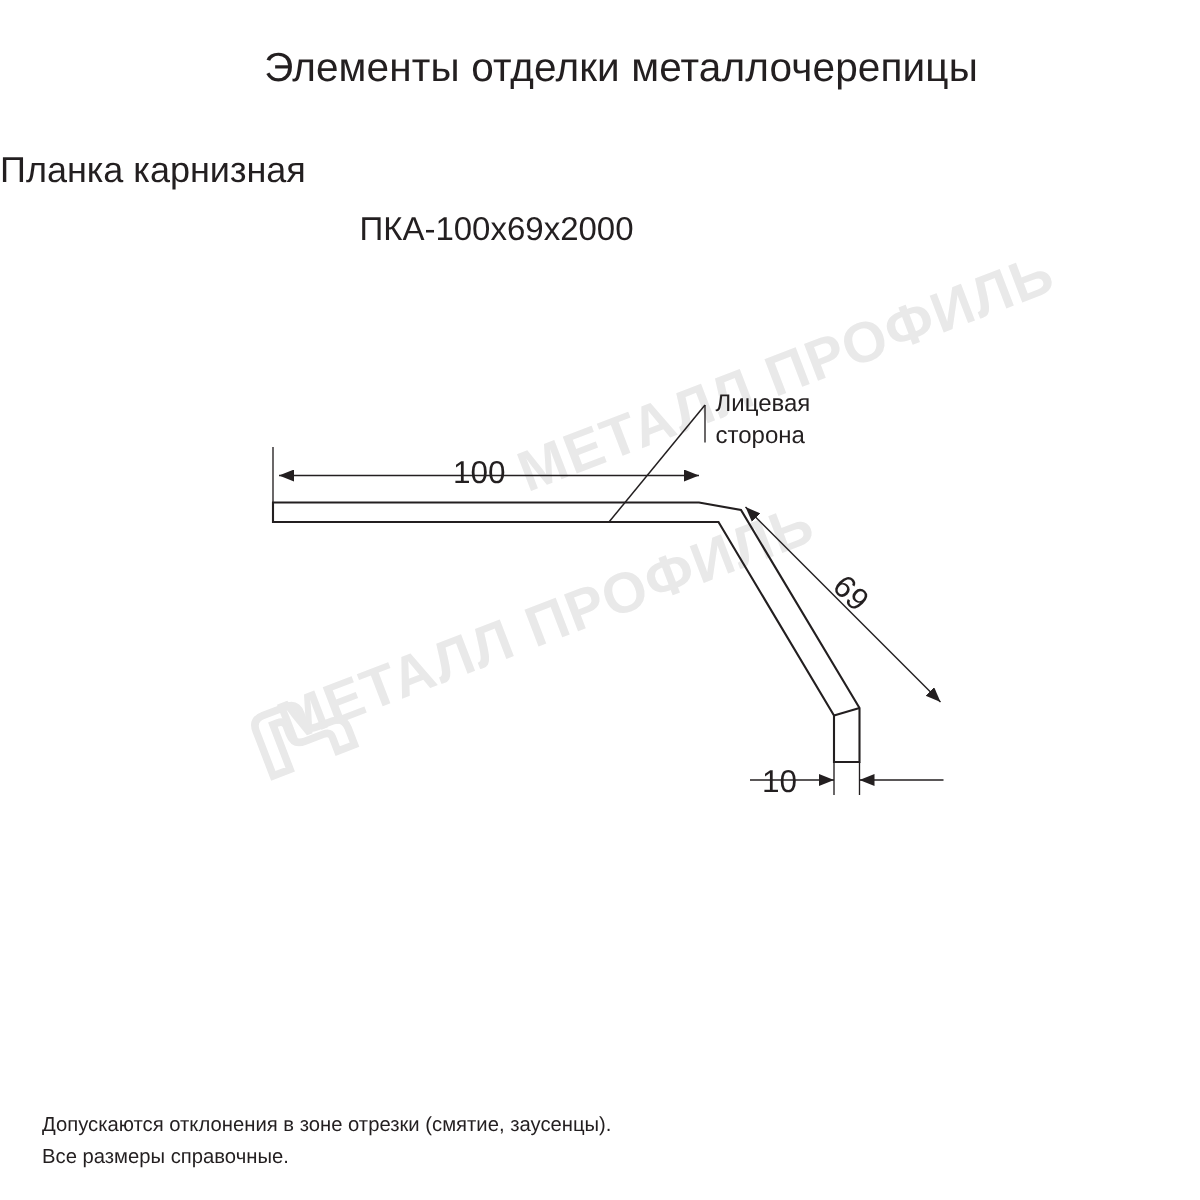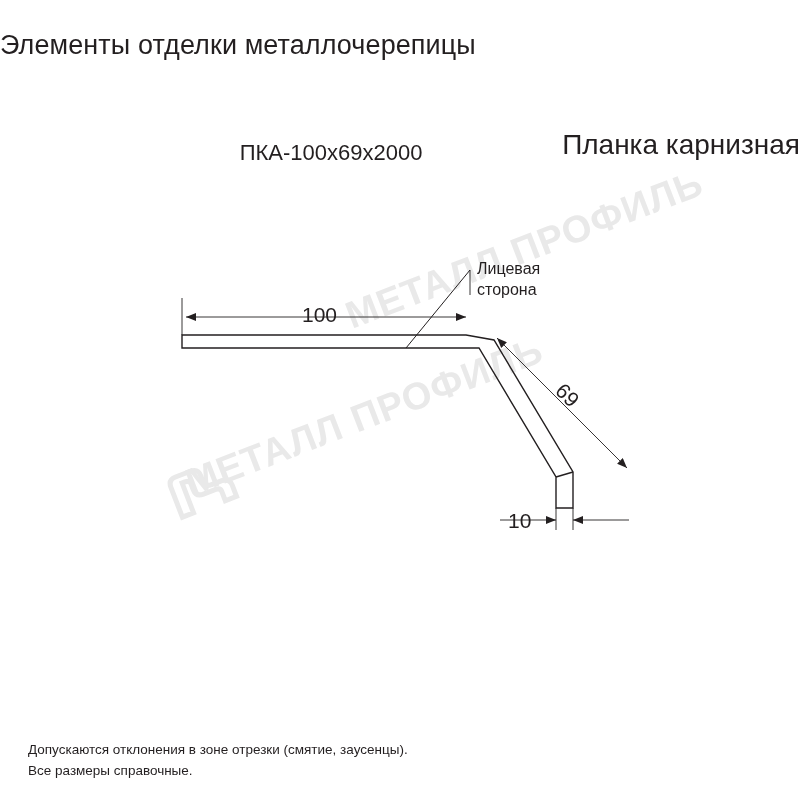--- a/index.html
+++ b/index.html
@@ -17,32 +17,31 @@
   }
   .page {
     position: absolute;
     inset: 0;
   }
   .title {
     position: absolute;
     top: 30px;
     left: 0;
     width: 652px;
-    text-align: left;
+    text-align: right;
     font-size: 27px;
     letter-spacing: 0.1px;
   }
   .subtitle {
     position: absolute;
     top: 100px;
     left: 0;
     width: 800px;
-    text-align: right;
-    font-size: 28px;
-    margin-top: 29px;
+    text-align: left;
+    font-size: 24px;
   }
   .code {
     position: absolute;
     top: 140px;
     left: 0;
     width: 662px;
     text-align: center;
     font-size: 22px;
   }
   .drawing {

